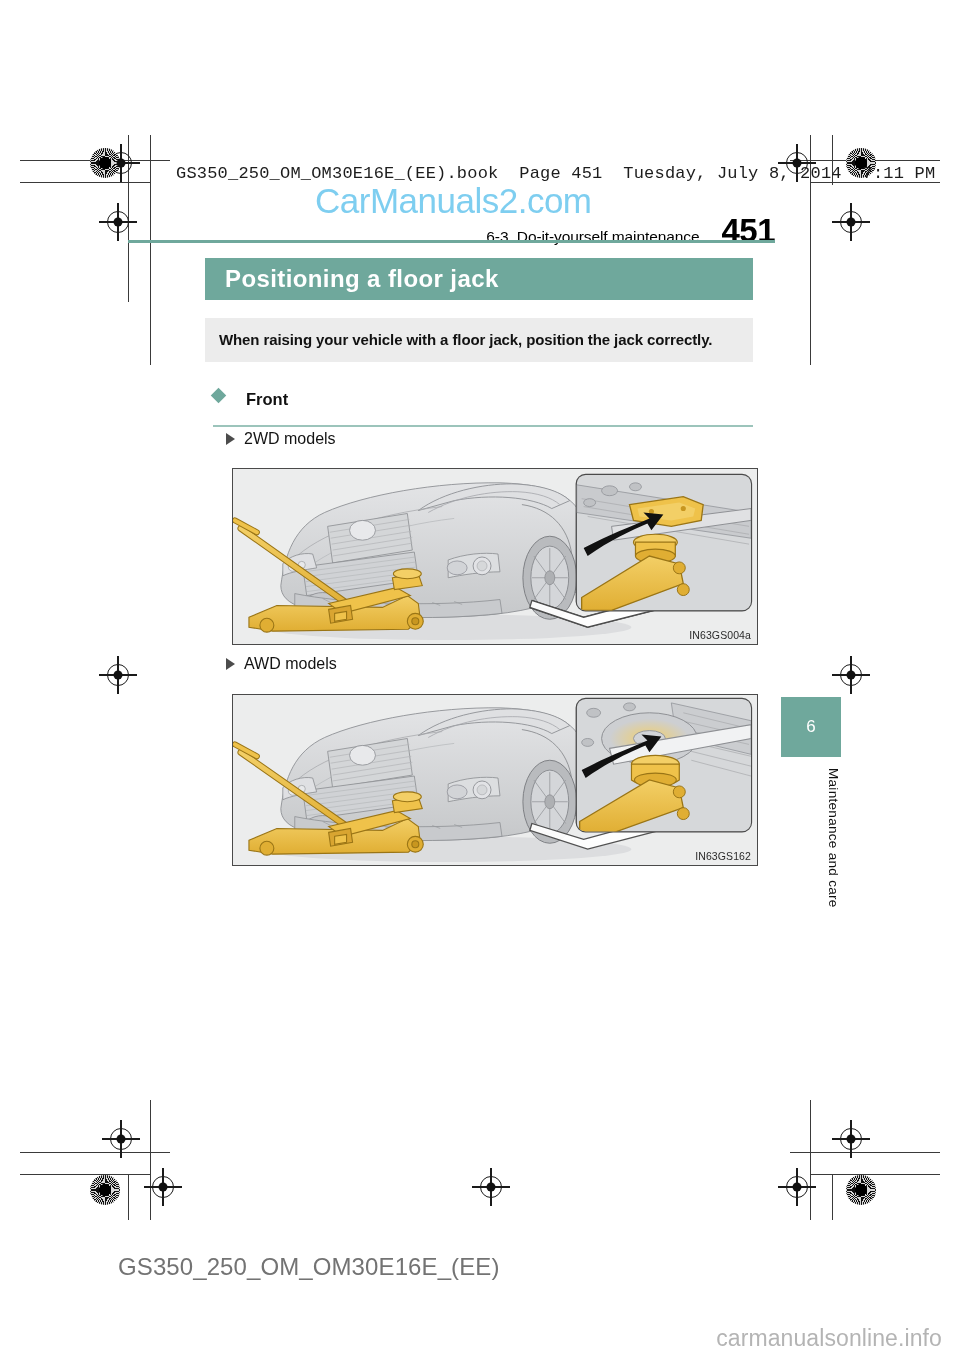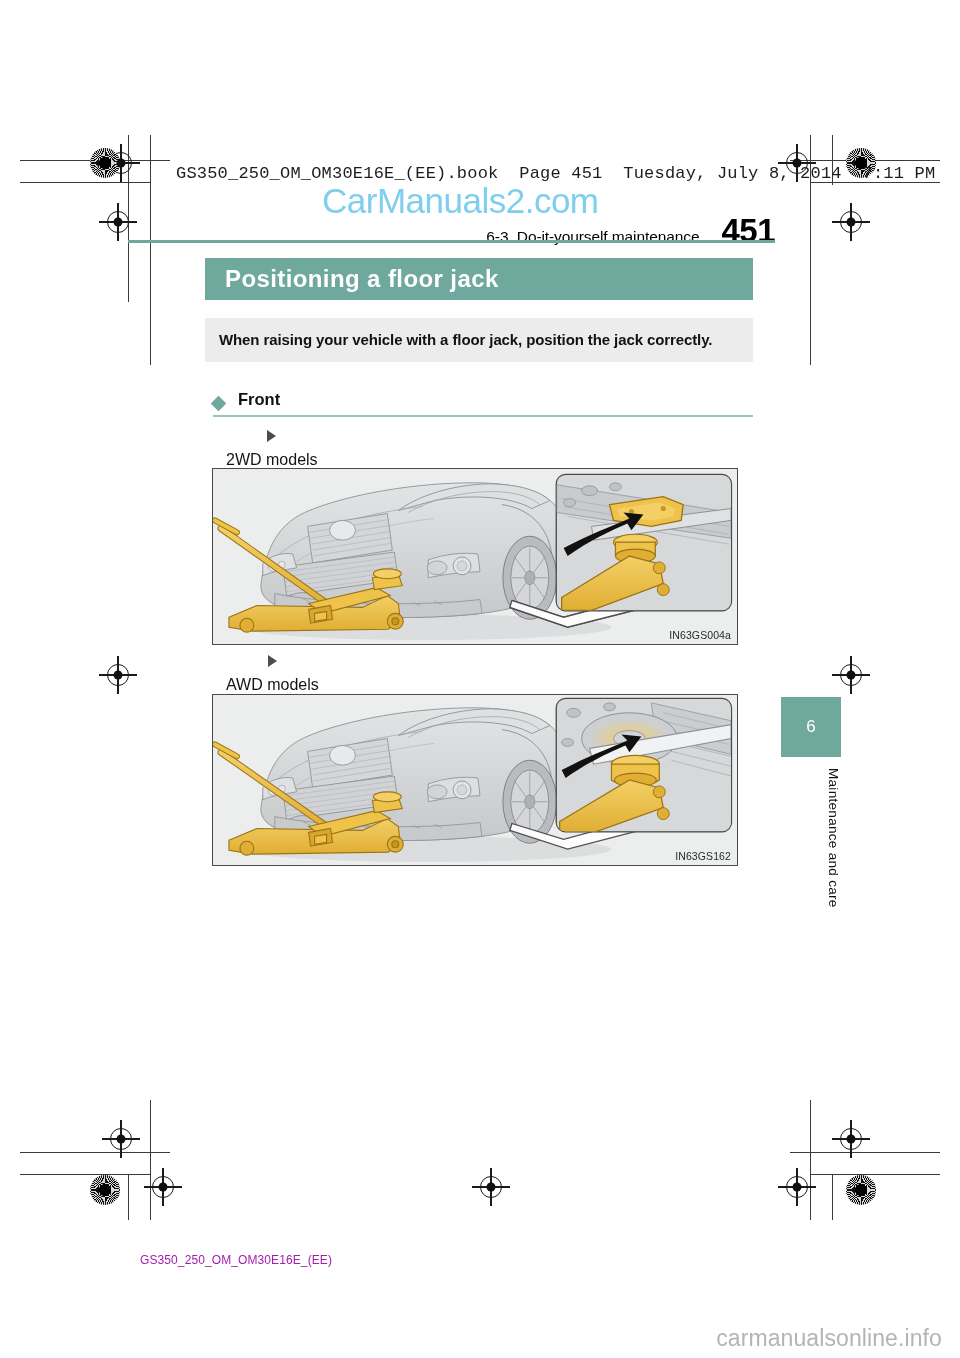--- a/index.html
+++ b/index.html
@@ -76,21 +76,21 @@
     top: 164px;
     font-family: "Liberation Mono", monospace;
     font-size: 17px;
     color: #1c1c1c;
     letter-spacing: 0.2px;
     white-space: pre;
     margin-left: 40px;
   }
   .site-watermark {
     position: absolute;
-    left: 322px;
+    left: 315px;
     top: 181px;
     font-family: "Liberation Sans", sans-serif;
     font-size: 35px;
     font-weight: 400;
     color: #7ECEF0;
     letter-spacing: -0.5px;
   }
   .header-row {
     position: absolute;
     left: 0;
@@ -161,23 +161,23 @@
 
   
   .section-head {
     position: absolute;
     left: 213px;
     top: 390px;
     width: 540px;
   }
   .section-head-row {
     display: flex;
-    align-items: flex-end;
-    gap: 14px;
-    padding-bottom: 6px;
+    align-items: flex-start;
+    gap: 22px;
+    padding-bottom: 16px;
   }
   .diamond {
     width: 11px;
     height: 11px;
     background: #6FA89C;
     transform: rotate(45deg);
     flex: 0 0 auto;
   }
   .section-head-label {
     font-size: 16.5px;
@@ -189,41 +189,40 @@
     background: #9CC4BB;
     width: 100%;
   }
 
   
   .sub-head {
     position: absolute;
     display: flex;
     align-items: center;
     gap: 9px;
-    flex-direction: column;
   }
   .sub-head.first { left: 226px; top: 430px; }
   .sub-head.second { left: 226px; top: 655px; }
   .tri {
     width: 0;
     height: 0;
     border-left: 9px solid #4c4c4c;
     border-top: 6px solid transparent;
     border-bottom: 6px solid transparent;
     flex: 0 0 auto;
   }
   .sub-head-label {
     font-size: 16px;
     color: #141414;
   }
 
   
   .figure {
     position: absolute;
-    left: 212px;
+    left: 232px;
     border: 1.3px solid #4a4a4a;
     background: #f9a8d4;
     box-sizing: border-box;
     overflow: hidden;
   }
   .figure.fig1 { top: 468px; width: 526px; height: 177px; }
   .figure.fig2 { top: 694px; width: 526px; height: 172px; }
   .fig-code {
     position: absolute;
     right: 6px;
@@ -258,24 +257,24 @@
     font-size: 13.5px;
     color: #111;
     writing-mode: vertical-rl;
     letter-spacing: 0.3px;
     white-space: nowrap;
   }
 
   
   .footer-code {
     position: absolute;
-    left: 140px;
+    left: 118px;
     top: 1253px;
-    font-size: 12px;
-    color: #a21caf;
+    font-size: 24px;
+    color: #737373;
     letter-spacing: 0.1px;
   }
   .footer-watermark {
     position: absolute;
     right: 18px;
     bottom: 6px;
     font-size: 23px;
     color: #b4b4b4;
     letter-spacing: 0.1px;
     margin-left: 28px;

